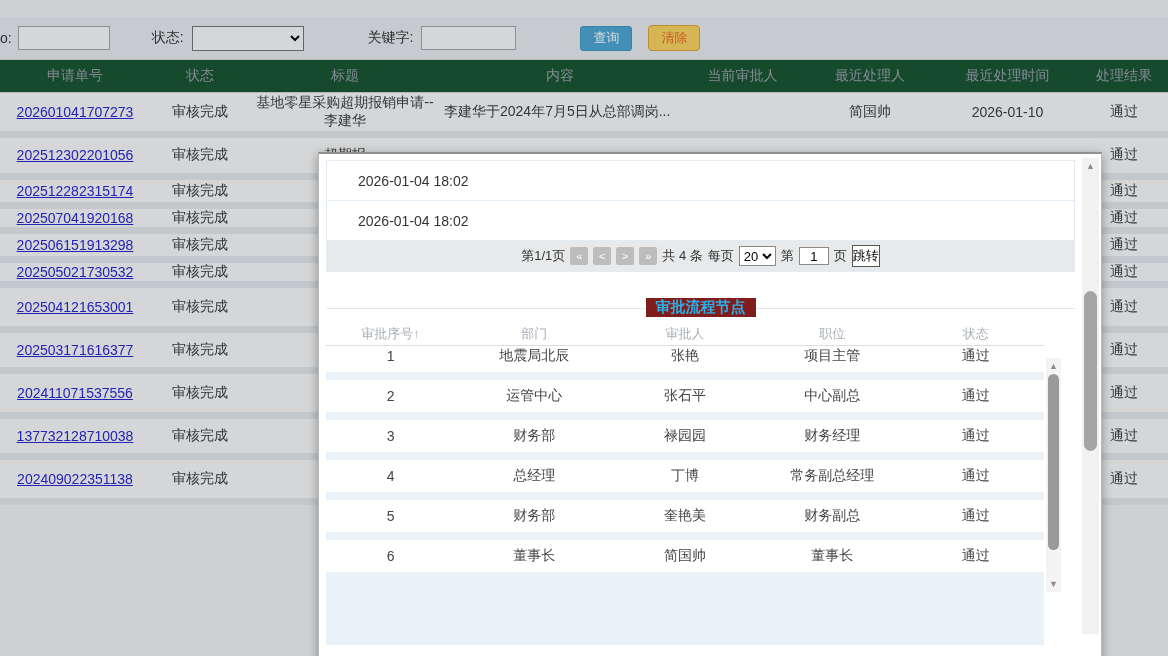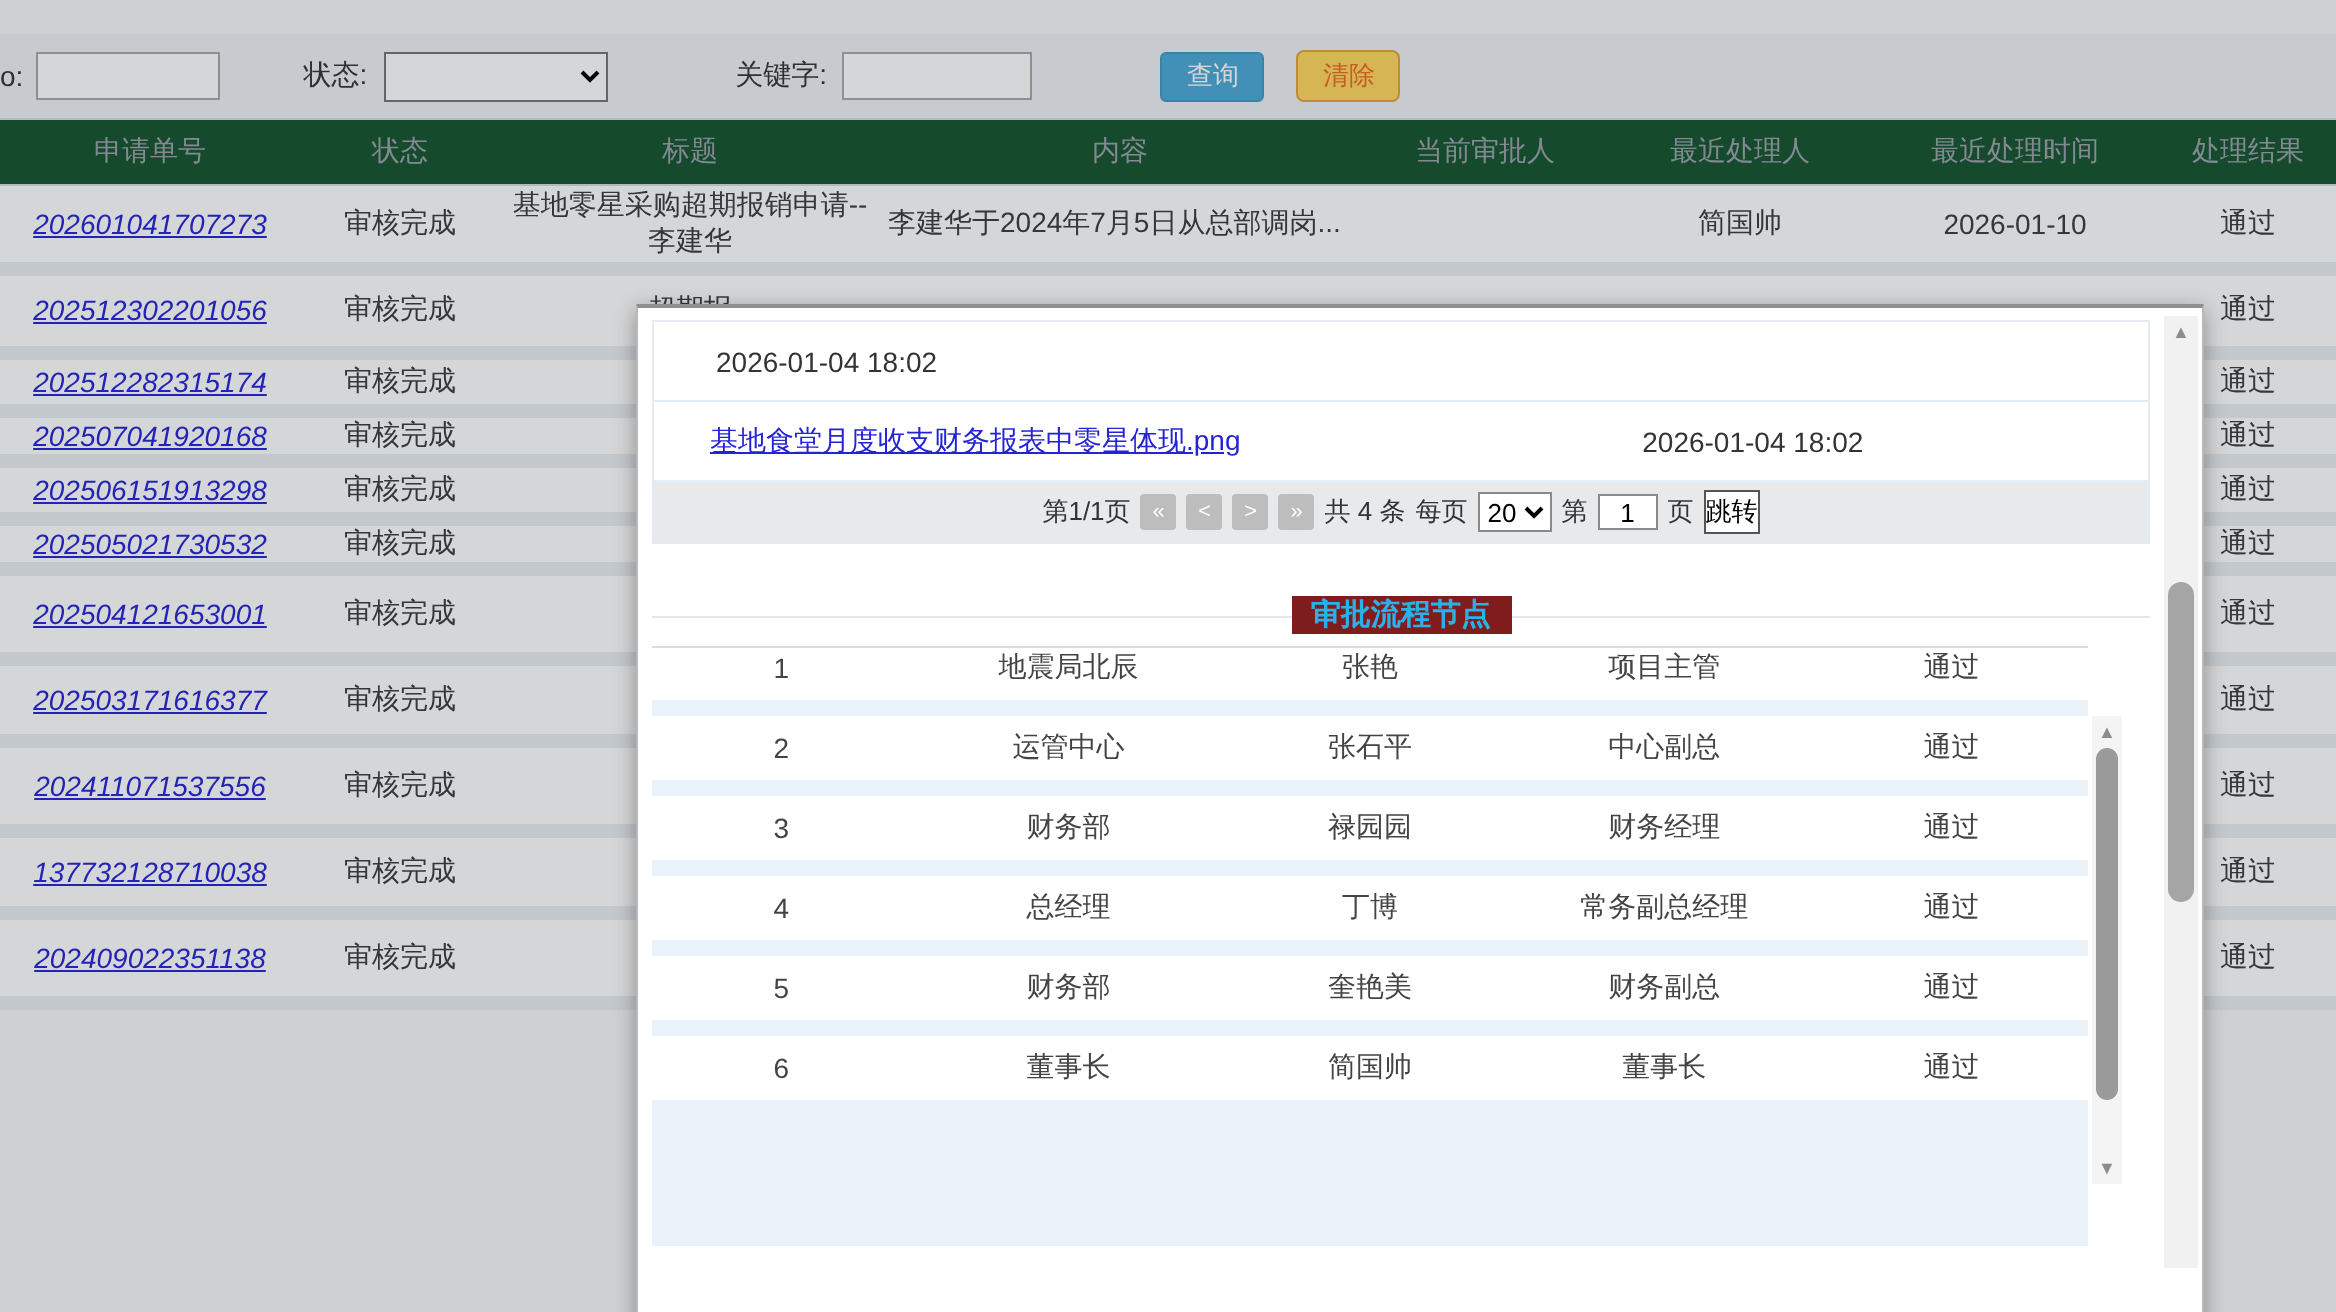--- a/index.html
+++ b/index.html
@@ -37,21 +37,21 @@
   .main-table { position:absolute; left:0; top:60px; width:1168px; border-collapse:collapse; table-layout:fixed; background:#fff; }
   .main-table col.c1{width:150px}.main-table col.c2{width:100px}.main-table col.c3{width:190px}
   .main-table col.c4{width:240px}.main-table col.c5{width:125px}.main-table col.c6{width:130px}
   .main-table col.c7{width:145px}.main-table col.c8{width:88px}
   .main-table thead th {
     height:32px; background:#14532d; color:#9aa1ab; font-weight:normal; font-size:14px;
     border-bottom:1px solid #d5dae0;
   }
   .main-table td { text-align:center; border-bottom:7px solid #e9eef3; background:#fff; overflow:hidden; }
   .main-table td.cell-content { text-align:left; padding-left:4px; }
-  .main-table a { color:#2424d6;font-style:italic; }
+  .main-table a { color:#2424d6; }
   .main-table tbody tr:nth-child(1) td{height:42px}
   .main-table tbody tr:nth-child(2) td{height:42px}
   .main-table tbody tr:nth-child(3) td{height:29px}
   .main-table tbody tr:nth-child(4) td{height:23px}
   .main-table tbody tr:nth-child(5) td{height:29px}
   .main-table tbody tr:nth-child(6) td{height:23px}
   .main-table tbody tr:nth-child(7) td{height:45px}
   .main-table tbody tr:nth-child(8) td{height:41px}
   .main-table tbody tr:nth-child(9) td{height:45px}
   .main-table tbody tr:nth-child(10) td{height:41px}
@@ -290,21 +290,20 @@
 <div class="dialog">
   <div class="dialog-body">
 
     <div class="attach-panel">
       <div>
   <div class="attach-row">
     <span class="attach-time">2026-01-04 18:02</span>
   </div>
 
   <div class="attach-row">
-    <span class="attach-name"><a href="#">基地食堂月度收支财务报表中零星体现.png</a></span>
     <span class="attach-time">2026-01-04 18:02</span>
   </div>
 </div>
       <div class="pager">
         <span>第1/1页</span>
         <button class="pg-btn">«</button>
         <button class="pg-btn">&lt;</button>
         <button class="pg-btn">&gt;</button>
         <button class="pg-btn">»</button>
         <span>共 4 条</span>
@@ -317,20 +316,27 @@
         <span>页</span>
         <button class="pg-jump">跳转</button>
       </div>
     </div>
 
     <div class="flow-section">
       <div class="flow-rule">
         <span class="flow-legend">审批流程节点</span>
       </div>
       <div class="flow-table">
+        <div class="flow-head">
+          <span class="fc1">审批序号↑</span>
+          <span class="fc2">部门</span>
+          <span class="fc3">审批人</span>
+          <span class="fc4">职位</span>
+          <span class="fc5">状态</span>
+        </div>
         <div class="flow-viewport">
   <div class="flow-row">
     <span class="fc1">1</span>
     <span class="fc2">地震局北辰</span>
     <span class="fc3">张艳</span>
     <span class="fc4">项目主管</span>
     <span class="fc5">通过</span>
   </div>
 
   <div class="flow-row">

